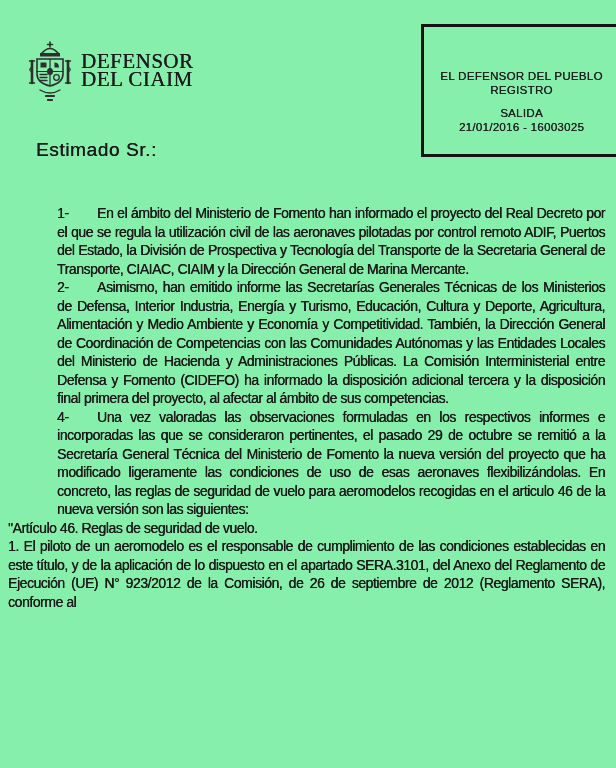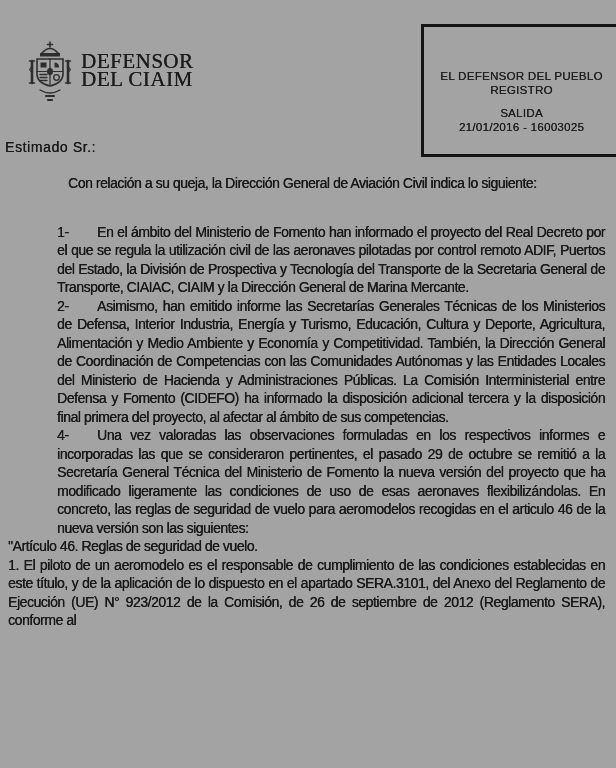--- a/index.html
+++ b/index.html
@@ -1,19 +1,19 @@
 <!DOCTYPE html>
 <html><head>
 <meta charset="utf-8">
 <style>
   html,body{margin:0;padding:0;background:#e8e8e8;}
   .page{
     position:relative;
     width:616px;height:768px;
-    background:#a3a3a3;
+    background:#86efac;
     overflow:hidden;
     color:#1a1a1a;
     font-family:"Liberation Sans",sans-serif;
   }
 
   
   .logo{position:absolute;left:26px;top:40px;display:flex;align-items:flex-start;}
   .crest{width:48px;height:64px;flex:0 0 auto;}
   .wordmark{
     margin-left:7px;margin-top:12px;
@@ -29,22 +29,22 @@
     width:201px;height:133px;
     border:3px solid #141414;box-sizing:border-box;
     padding-top:43px;text-align:center;
     font-size:11.5px;line-height:13.5px;letter-spacing:0.3px;
     color:#1f1f1f;text-shadow:0.25px 0 currentColor;
   }
   .stamp .gap{margin-top:10px;}
 
   
   .salutation{
-    position:absolute;left:5px;top:139px;
-    font-size:14px;letter-spacing:0.6px;
+    position:absolute;left:36px;top:139px;
+    font-size:19px;letter-spacing:0.6px;
     color:#191919;text-shadow:0.3px 0 currentColor;
   }
 
   
   .content{
     position:absolute;left:8px;top:174px;width:597px;
     font-size:14px;line-height:18.5px;letter-spacing:-0.45px;
     text-align:justify;color:#191919;text-shadow:0.3px 0 currentColor;
   }
   .content p{margin:0;}
@@ -89,21 +89,20 @@
   <div class="stamp">
     <div>EL DEFENSOR DEL PUEBLO</div>
     <div>REGISTRO</div>
     <div class="gap">SALIDA</div>
     <div>21/01/2016 - 16003025</div>
   </div>
 
   <div class="salutation">Estimado Sr.:</div>
 
   <div class="content">
-    <p class="intro">Con relación a su queja, la Dirección General de Aviación Civil indica lo siguiente:</p>
 
     <div class="items">
       <p class="item"><span class="num">1-</span><span>En el ámbito del Ministerio de Fomento han informado el proyecto del Real Decreto por el que se regula la utilización civil de las aeronaves pilotadas por control remoto ADIF, Puertos del Estado, la División de Prospectiva y Tecnología del Transporte de la Secretaria General de Transporte, CIAIAC, CIAIM y la Dirección General de Marina Mercante.</span></p>
       <p class="item"><span class="num">2-</span><span>Asimismo, han emitido informe las Secretarías Generales Técnicas de los Ministerios de Defensa, Interior Industria, Energía y Turismo, Educación, Cultura y Deporte, Agricultura, Alimentación y Medio Ambiente y Economía y Competitividad. También, la Dirección General de Coordinación de Competencias con las Comunidades Autónomas y las Entidades Locales del Ministerio de Hacienda y Administraciones Públicas. La Comisión Interministerial entre Defensa y Fomento (CIDEFO) ha informado la disposición adicional tercera y la disposición final primera del proyecto, al afectar al ámbito de sus competencias.</span></p>
       <p class="item"><span class="num">4-</span><span>Una vez valoradas las observaciones formuladas en los respectivos informes e incorporadas las que se consideraron pertinentes, el pasado 29 de octubre se remitió a la Secretaría General Técnica del Ministerio de Fomento la nueva versión del proyecto que ha modificado ligeramente las condiciones de uso de esas aeronaves flexibilizándolas. En concreto, las reglas de seguridad de vuelo para aeromodelos recogidas en el articulo 46 de la nueva versión son las siguientes:</span></p>
     </div>
 
     <p class="quote-title">"Artículo 46. Reglas de seguridad de vuelo.</p>
     <p class="quote-para">1. El piloto de un aeromodelo es el responsable de cumplimiento de las condiciones establecidas en este título, y de la aplicación de lo dispuesto en el apartado SERA.3101, del Anexo del Reglamento de Ejecución (UE) N° 923/2012 de la Comisión, de 26 de septiembre de 2012 (Reglamento SERA), conforme al</p>
   </div>

